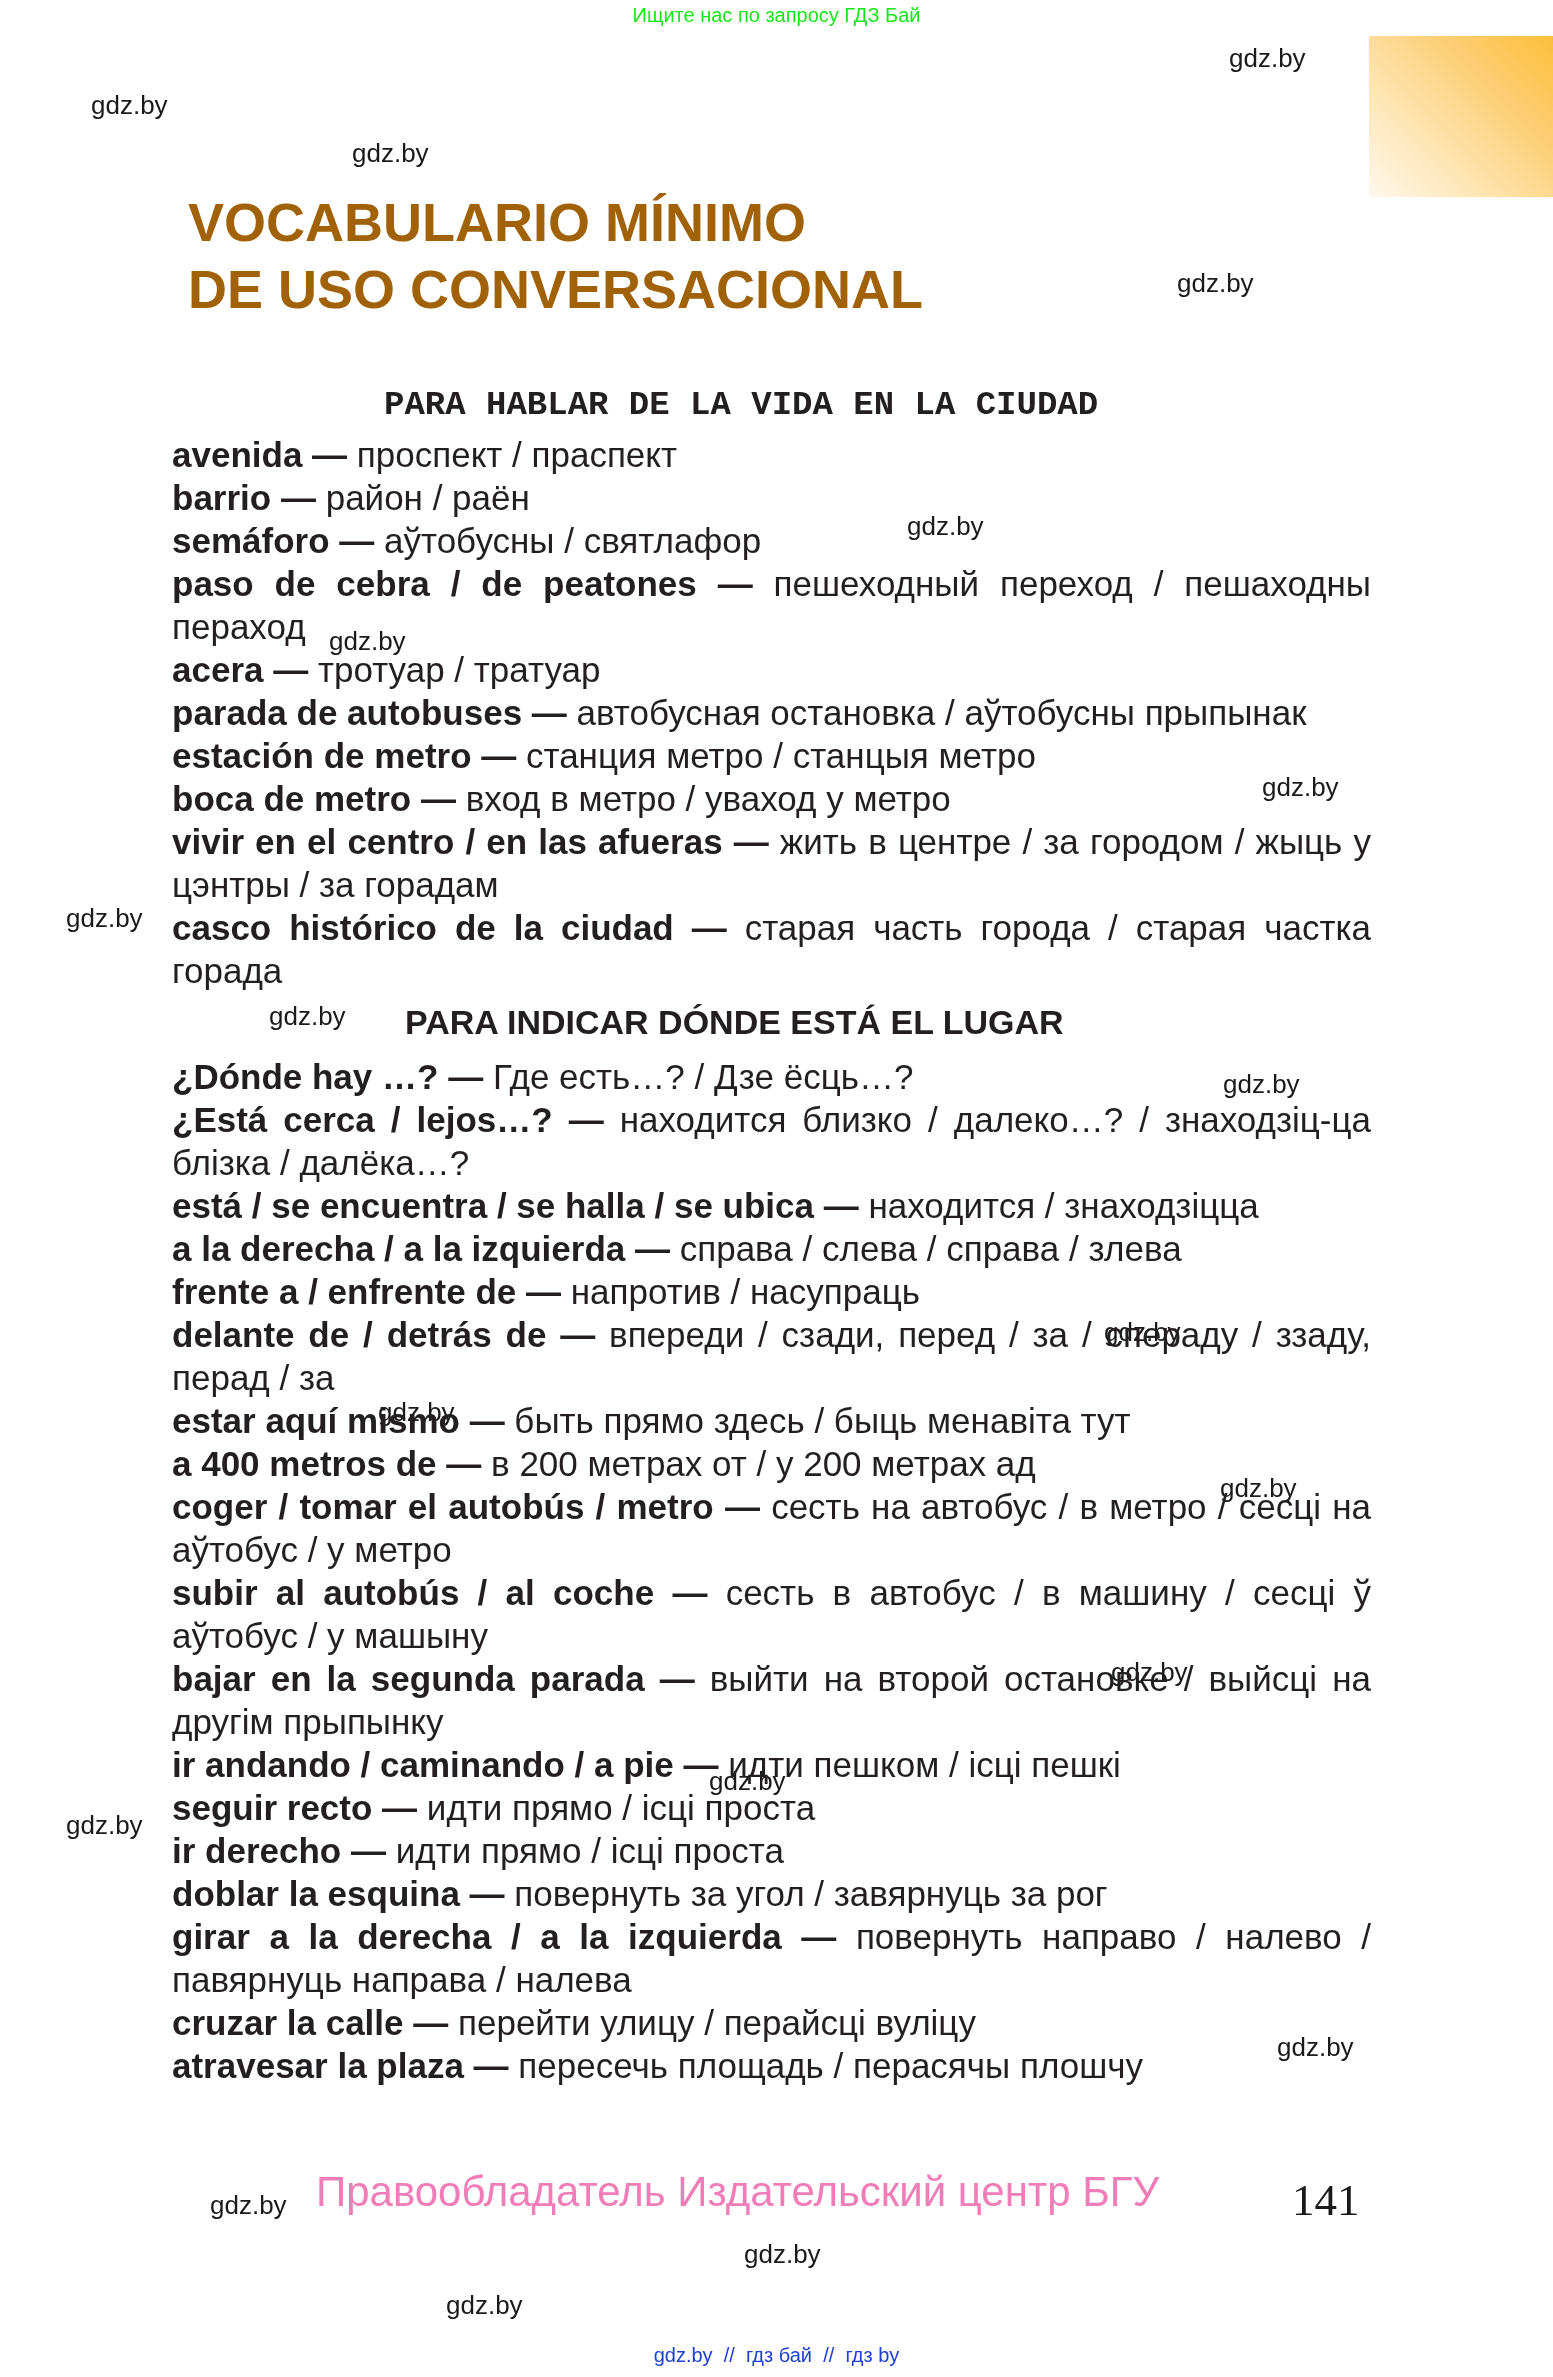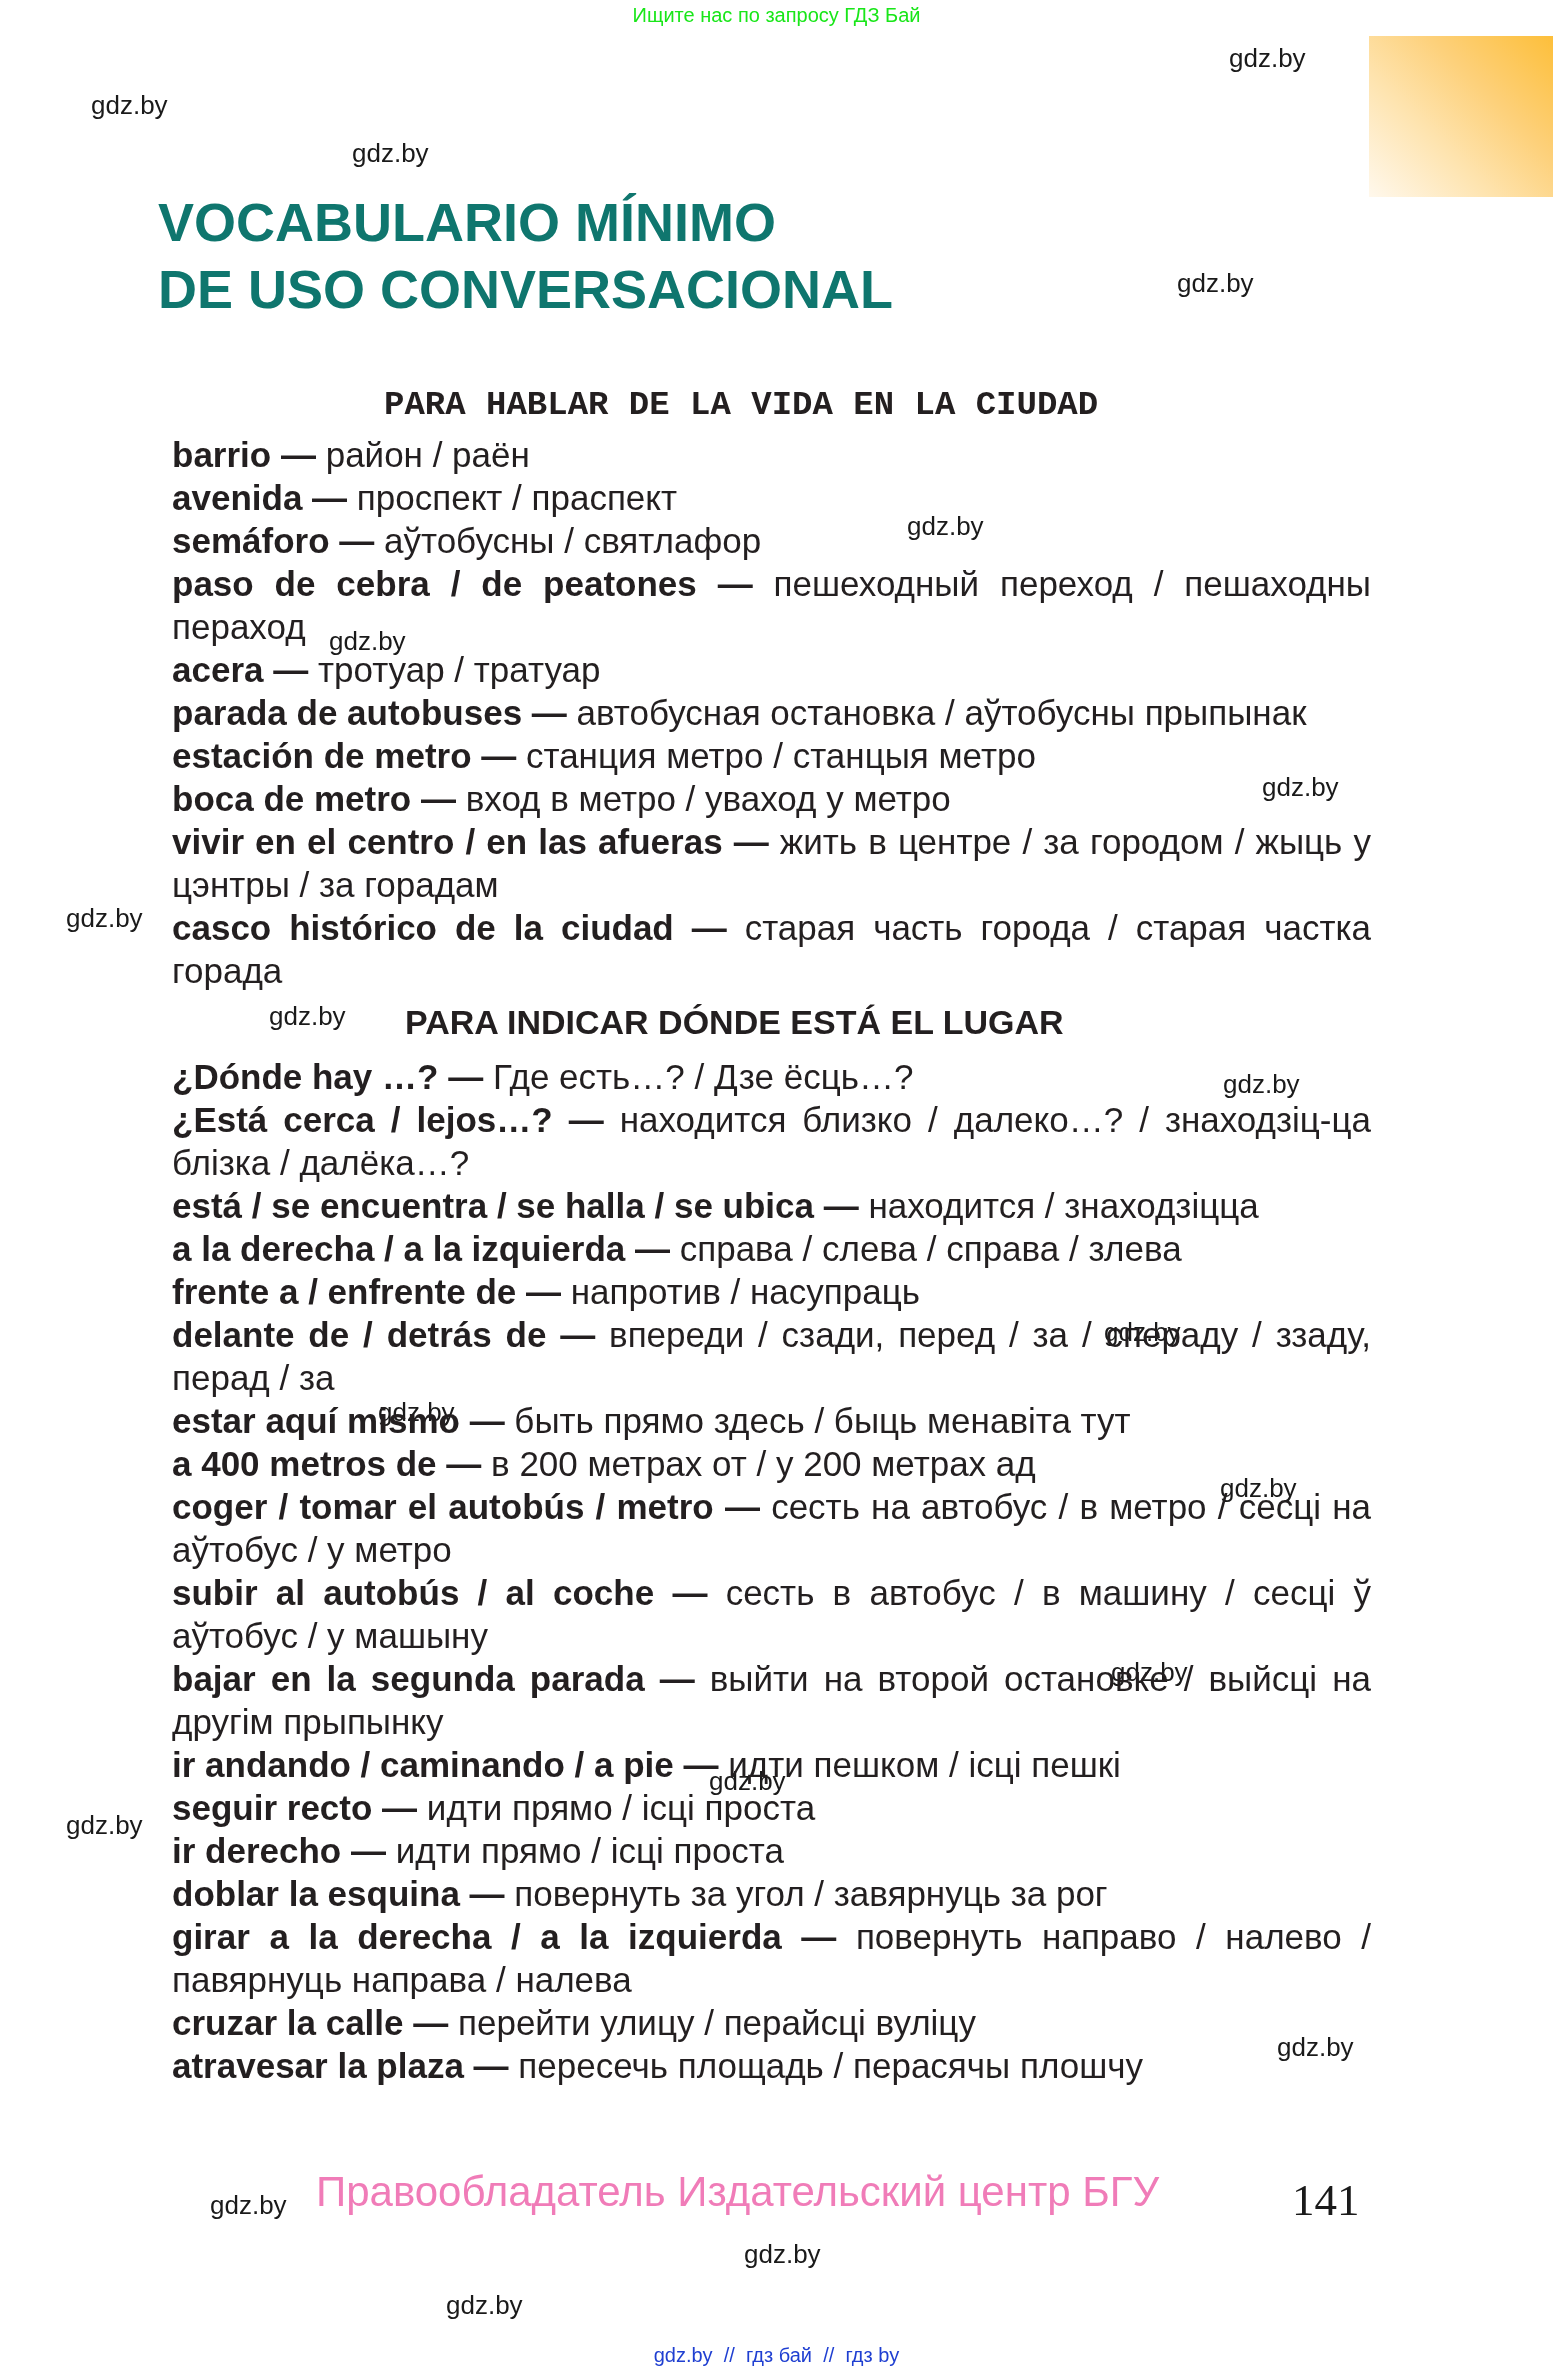--- a/index.html
+++ b/index.html
@@ -24,26 +24,26 @@
       background: linear-gradient(225deg, #fdbf3a 0%, #fdd079 35%, #fee4b0 65%, #fff8ec 100%);
     }
     .watermark {
       font-size: 26px;
       color: #1a1a1a;
       white-space: nowrap;
       line-height: 1;
     }
 
     .page-title {
-      left: 158px; top: 189px;
+      left: 188px; top: 189px;
       font-size: 54px;
       font-weight: bold;
       line-height: 67px;
       letter-spacing: 0px;
-      color: #0f766e;
+      color: #a16207;
       white-space: nowrap;
     }
 
     .section-heading {
       font-size: 34px;
       font-weight: bold;
       color: #231f20;
       white-space: nowrap;
       line-height: 1;
     }
@@ -109,22 +109,22 @@
 <div class="abs watermark" style="left:446px; top:2292px;">gdz.by</div>
 
 <div class="abs page-title">
   <div>VOCABULARIO MÍNIMO</div>
   <div>DE USO CONVERSACIONAL</div>
 </div>
 
 <div class="abs section-heading" style="left:384px; top:388px;font-family:Liberation Mono, monospace;">PARA HABLAR DE LA VIDA EN LA CIUDAD</div>
 
 <div class="abs vocab-list" style="top:433px;">
+  <div class="entry"><span class="term">avenida</span> <span class="dash">—</span> <span>проспект / праспект</span></div>
   <div class="entry"><span class="term">barrio</span> <span class="dash">—</span> <span>район / раён</span></div>
-  <div class="entry"><span class="term">avenida</span> <span class="dash">—</span> <span>проспект / праспект</span></div>
   <div class="entry"><span class="term">semáforo</span> <span class="dash">—</span> <span>аўтобусны / святлафор</span></div>
   <div class="entry"><span class="term">paso de cebra / de peatones</span> <span class="dash">—</span> <span>пешеходный переход / пешаходны пераход</span></div>
   <div class="entry"><span class="term">acera</span> <span class="dash">—</span> <span>тротуар / тратуар</span></div>
   <div class="entry"><span class="term">parada de autobuses</span> <span class="dash">—</span> <span>автобусная остановка / аўтобусны прыпынак</span></div>
   <div class="entry"><span class="term">estación de metro</span> <span class="dash">—</span> <span>станция метро / станцыя метро</span></div>
   <div class="entry"><span class="term">boca de metro</span> <span class="dash">—</span> <span>вход в метро / уваход у метро</span></div>
   <div class="entry"><span class="term">vivir en el centro / en las afueras</span> <span class="dash">—</span> <span>жить в центре / за городом / жыць у цэнтры / за горадам</span></div>
   <div class="entry"><span class="term">casco histórico de la ciudad</span> <span class="dash">—</span> <span>старая часть города / старая частка горада</span></div>
 </div>
 

